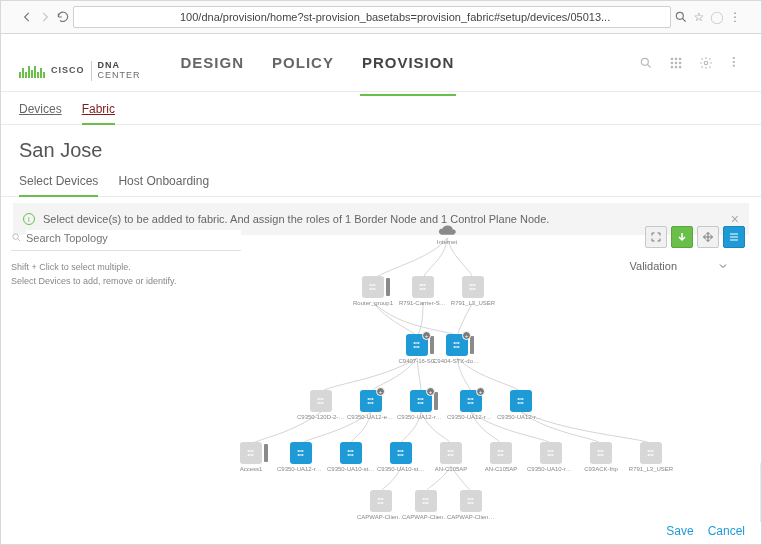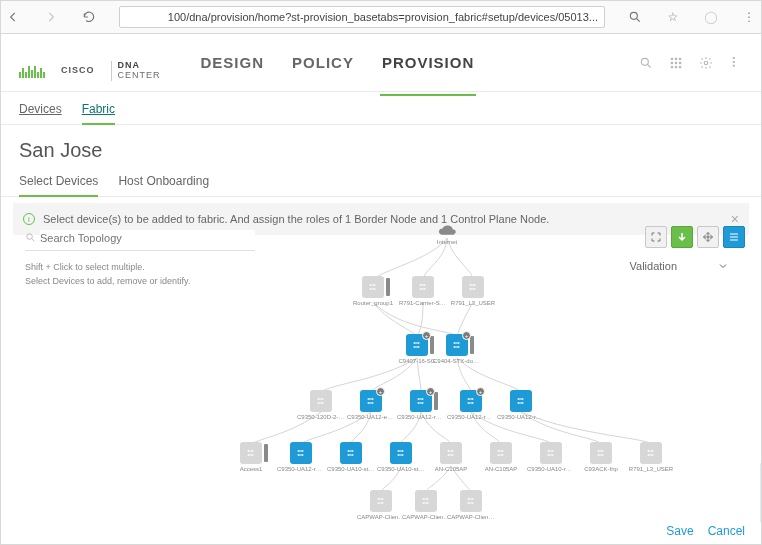--- a/index.html
+++ b/index.html
@@ -12,22 +12,22 @@
     color: #333;
     box-sizing: border-box;
     overflow: hidden;
   }
   *, *::before, *::after { box-sizing: inherit; }
   .browser-bar {
     height: 34px;
     border: 1px solid #d8d8d8;
     display: flex;
     align-items: center;
-    padding: 0 4px;
-    gap: 22px;
+    padding: 0 18px;
+    gap: 2px;
     font-size: 12px;
     color: #666;
     background: #fafafa;
   }
   .bb-icon {
     width: 16px; height: 16px; display:flex;align-items:center;justify-content:center;
     color: #888;
   }
   .bb-icon svg { width: 14px; height: 14px; }
   .url-field {
@@ -51,38 +51,38 @@
     position: relative;
     overflow: hidden;
   }
   .top-nav {
     height: 58px;
     display:flex;
     align-items:center;
     padding: 0 18px;
     border-bottom: 1px solid #eaeaea;
   }
-  .logo-block { display:flex; align-items:center; gap:16px; margin-right: 40px; margin-top: 17px; }
+  .logo-block { display:flex; align-items:center; gap:6px; margin-right: 40px; margin-top: 17px; }
   .logo-bars { display:flex; gap:1px; align-items:flex-end; height:14px;}
   .logo-bars span { width:2px; background:#6abf4b; }
   .logo-text { font-size: 9px; color:#6b6b6b; letter-spacing:1px; line-height:1.1;}
   .logo-text .brand { font-weight:bold; color:#555;}
   .nav-items { display:flex; gap:28px; font-size:15px; letter-spacing:1px; font-weight:bold; color:#666;}
   .nav-item { padding: 6px 0; position:relative; cursor:pointer;}
   .nav-item.active { color:#444;}
   .nav-item.active::after {
     content:""; position:absolute; left:-2px; right:-2px; bottom:-19px; height:2px; background:#6abf4b;
   }
   .nav-right { margin-left:auto; display:flex; gap:16px; color:#bbb;}
   .nav-right .ic { width:14px; height:14px; display:flex;align-items:center;justify-content:center; font-size:12px;}
   .sub-tabs {
     display:flex; gap:20px; padding: 10px 18px 0 18px; font-size:12px; color:#666; border-bottom:1px solid #eaeaea;
   }
   .sub-tab { padding-bottom:8px; cursor:pointer; position:relative;text-decoration:underline;}
-  .sub-tab.active { color:#0f766e;}
+  .sub-tab.active { color:#7f1d1d;}
   .sub-tab.active::after { content:""; position:absolute; left:0; right:0; bottom:-1px; height:2px; background:#6abf4b;}
   .page-title { font-size:20px; font-weight:300; color:#555; padding: 14px 18px 4px 18px;}
   .section-tabs {
     display:flex; gap:20px; padding:0 18px; font-size:12px; color:#666; border-bottom:1px solid #eaeaea;
   }
   .section-tab { padding: 8px 0; cursor:pointer; position:relative;}
   .section-tab.active::after { content:""; position:absolute; left:0; right:0; bottom:-1px; height:2px; background:#6abf4b;}
   .info-banner {
     margin: 6px 12px 0 12px;
     background:#f4f4f4;
@@ -90,21 +90,21 @@
     font-size:11px;
     padding:10px 28px 10px 30px;
     position:relative;
   }
   .info-banner .info-i {
     position:absolute; left:10px; top:10px; width:12px; height:12px; border:1px solid #6abf4b;
     border-radius:50%; font-size:8px; color:#6abf4b; display:flex;align-items:center;justify-content:center;
   }
   .info-banner .close-x { position:absolute; right:10px; top:8px; color:#aaa; cursor:pointer; font-size:14px;}
   .work-area { position:absolute; top:186px; bottom:28px; left:0; right:0;}
-  .left-col { position:absolute; left:24px; top:10px; width:230px;}
+  .left-col { position:absolute; left:10px; top:10px; width:230px;}
   .search-row { display:flex; align-items:center; gap:4px; border-bottom:1px solid #e0e0e0; padding-bottom:4px; color:#aaa; font-size:11px;}
   .search-row input {border:none; outline:none; font-size:11px; color:#666; flex:1; padding:2px 0;}
   .hint-text { font-size:9px; color:#888; margin-top:10px; line-height:1.5;}
   .toolbox { position:absolute; right:16px; top:6px; display:flex; gap:4px;}
   .tool-btn {
     width:22px; height:22px; border:1px solid #c8c8c8; background:#f1f1f1;
     display:flex; align-items:center; justify-content:center; color:#777;
     border-radius:2px; cursor:pointer;
   }
   .tool-btn svg { width:12px; height:12px;}

